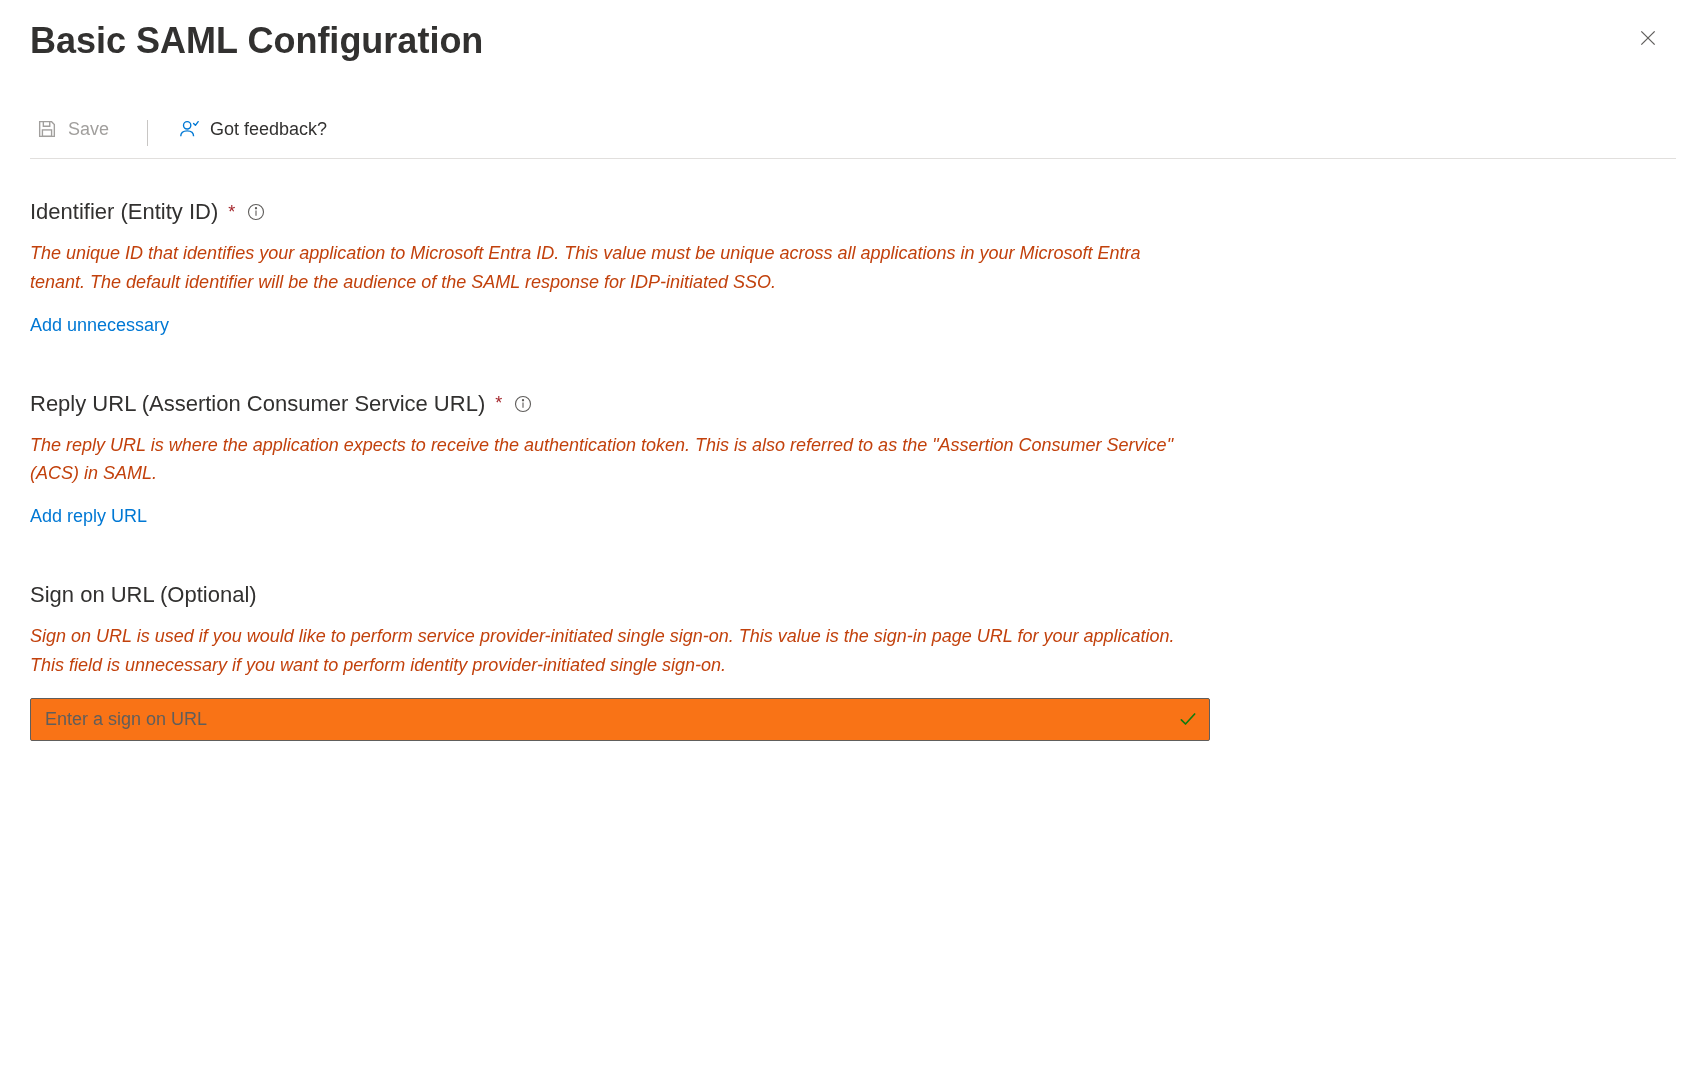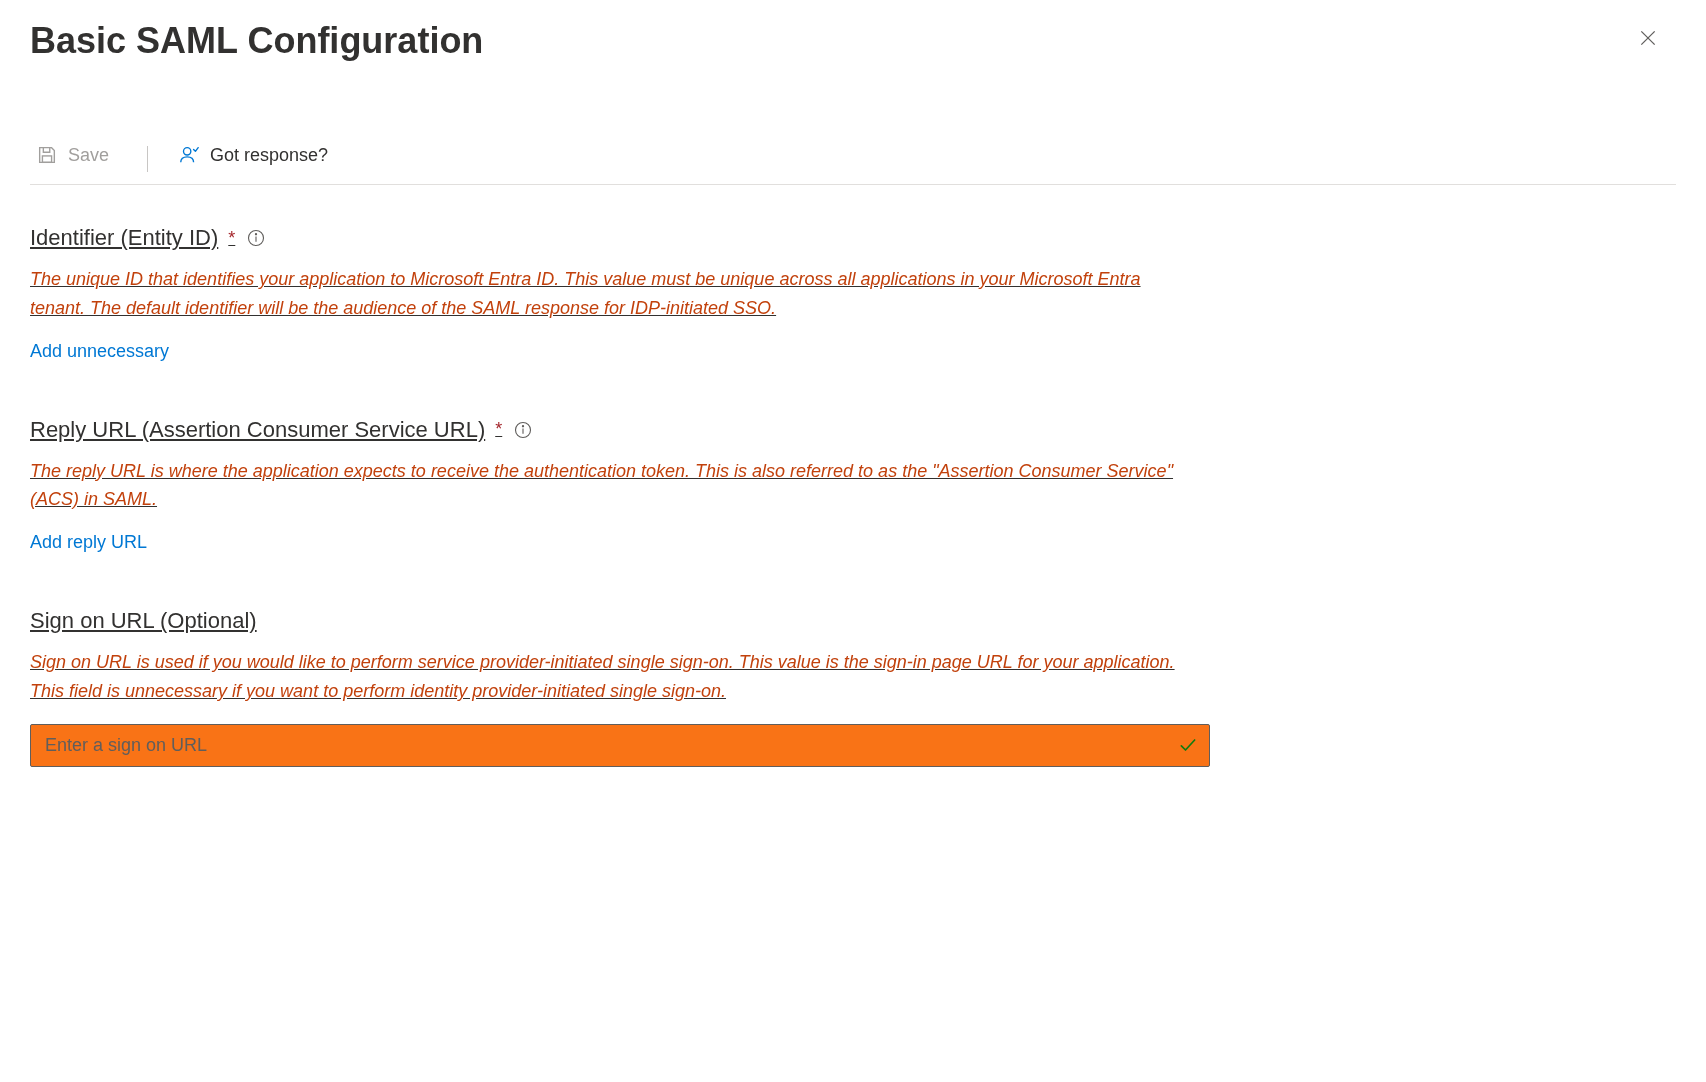--- a/index.html
+++ b/index.html
@@ -13,21 +13,21 @@
       color: #323130;
       padding: 0;
     }
     .container {
       padding: 20px 30px;
     }
     .header-row {
       display: flex;
       justify-content: space-between;
       align-items: flex-start;
-      margin-bottom: 76px;
+      margin-bottom: 50px;
     }
     .page-title {
       font-size: 36px;
       font-weight: 600;
       color: #323130;
     }
     .close-btn {
       background: none;
       border: none;
       cursor: pointer;
@@ -65,21 +65,20 @@
       height: 22px;
     }
     .toolbar-divider {
       width: 1px;
       height: 26px;
       background: #c8c6c4;
       margin: 0 12px;
     }
     .section {
       margin-bottom: 55px;
-      text-decoration: underline;
     }
     .section-title-row {
       display: flex;
       align-items: center;
       gap: 8px;
       margin-bottom: 14px;
     }
     .section-title {
       font-size: 22px;
       font-weight: 400;
@@ -162,21 +161,21 @@
       </svg>
       <span>Save</span>
     </button>
     <div class="toolbar-divider"></div>
     <button class="toolbar-btn">
       <svg viewBox="0 0 24 24" fill="none" stroke="#0078d4" stroke-width="1.5">
         <circle cx="10" cy="8" r="4"></circle>
         <path d="M3 20c0-4 3-6 7-6s7 2 7 6"></path>
         <path d="M17 6l2 2 3-4" stroke-linecap="round" stroke-linejoin="round"></path>
       </svg>
-      <span>Got response?</span>
+      <span>Got feedback?</span>
     </button>
   </div>
 
   <div class="section">
     <div class="section-title-row">
       <span class="section-title">Identifier (Entity ID)</span>
       <span class="required-asterisk">*</span>
       <svg class="info-icon" viewBox="0 0 24 24" fill="none" stroke="currentColor" stroke-width="1.5">
         <circle cx="12" cy="12" r="10"></circle>
         <line x1="12" y1="10" x2="12" y2="17"></line>

